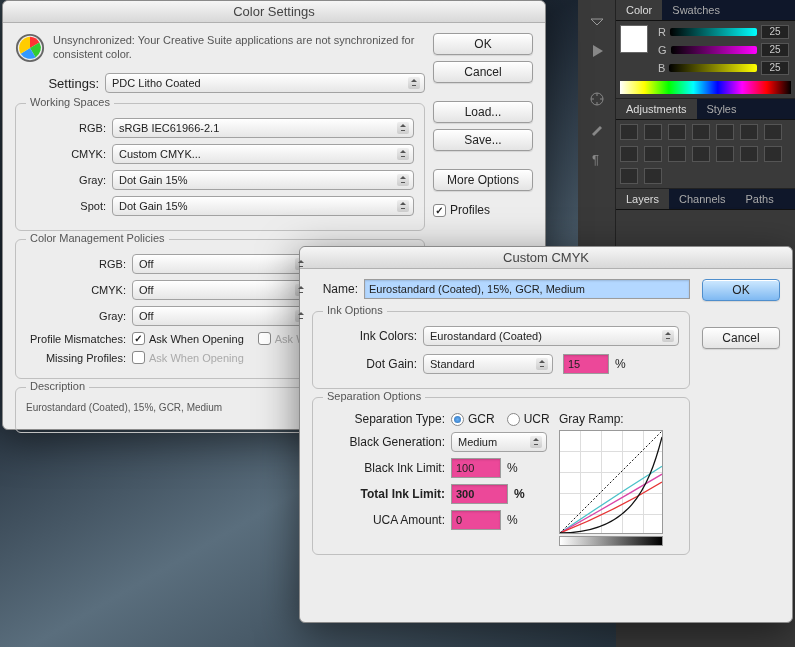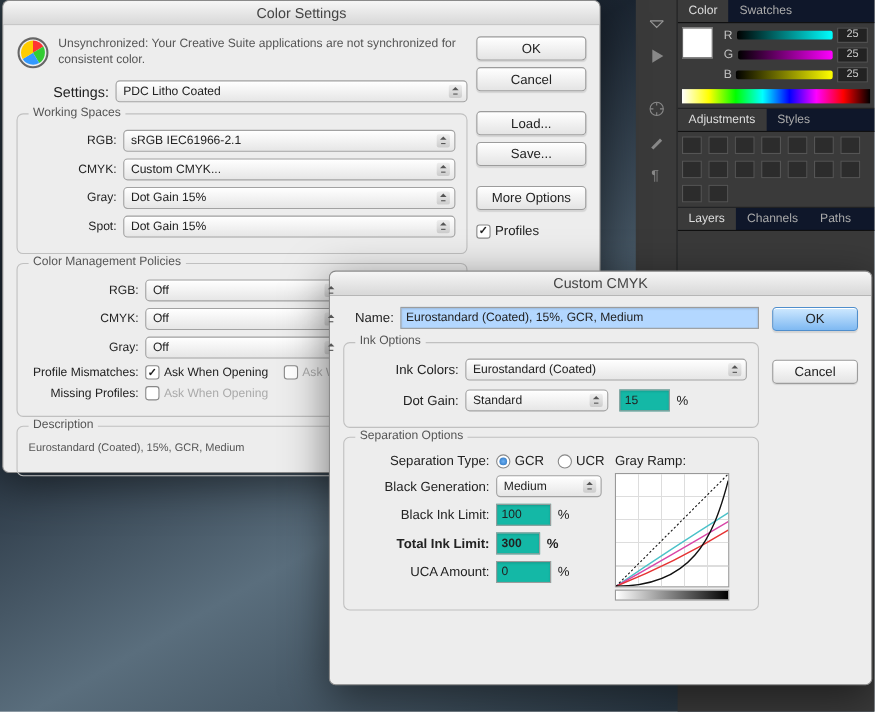--- a/index.html
+++ b/index.html
@@ -88,21 +88,21 @@
     right: 7px;
     top: 5px;
     width: 0; height: 0;
     border-left: 3px solid transparent;
     border-right: 3px solid transparent;
     border-bottom: 3px solid #555;
     z-index: 2;
     box-shadow: 0 5px 0 -1px #555;
   }
   .txt-input {
-    height: 20px; background:#14b8a6; border: 1px solid #9c9c9c;
+    height: 20px; background:#ec4899; border: 1px solid #9c9c9c;
     padding: 0 4px; font-size: 11px; display:flex;align-items:center;
     box-shadow: inset 0 1px 2px rgba(0,0,0,.15);
   }
   .txt-input.selected { background:#b3d7ff; }
   .group {
     border: 1px solid #c0c0c0; border-radius: 6px; position: relative;
     padding: 14px 10px 8px 10px; margin-bottom: 8px;
   }
   .group-label {
     position:absolute; top:-8px; left:10px; background:#ededed;
@@ -389,21 +389,21 @@
                   <span>Medium</span>
                 </div>
             </div>
             <div class="row" style="margin-top:6px;">
               <div class="lbl" style="width:128px;font-size:12px;">Black Ink Limit:</div>
               <div class="txt-input" style="width:50px;">100</div>
               <div style="padding-left:6px;font-size:12px;">%</div>
             </div>
             <div class="row" style="margin-top:6px;font-weight:bold;">
               <div class="lbl" style="width:128px;font-size:12px;">Total Ink Limit:</div>
-              <div class="txt-input" style="width:40px;">300</div>
+              <div class="txt-input" style="width:57px;">300</div>
               <div style="padding-left:6px;font-size:12px;">%</div>
             </div>
             <div class="row" style="margin-top:6px;">
               <div class="lbl" style="width:128px;font-size:12px;">UCA Amount:</div>
               <div class="txt-input" style="width:50px;">0</div>
               <div style="padding-left:6px;font-size:12px;">%</div>
             </div>
           </div>
           <div style="width:120px;">
             <div style="font-size:12px;margin-bottom:4px;text-align:left;">Gray Ramp:</div>

